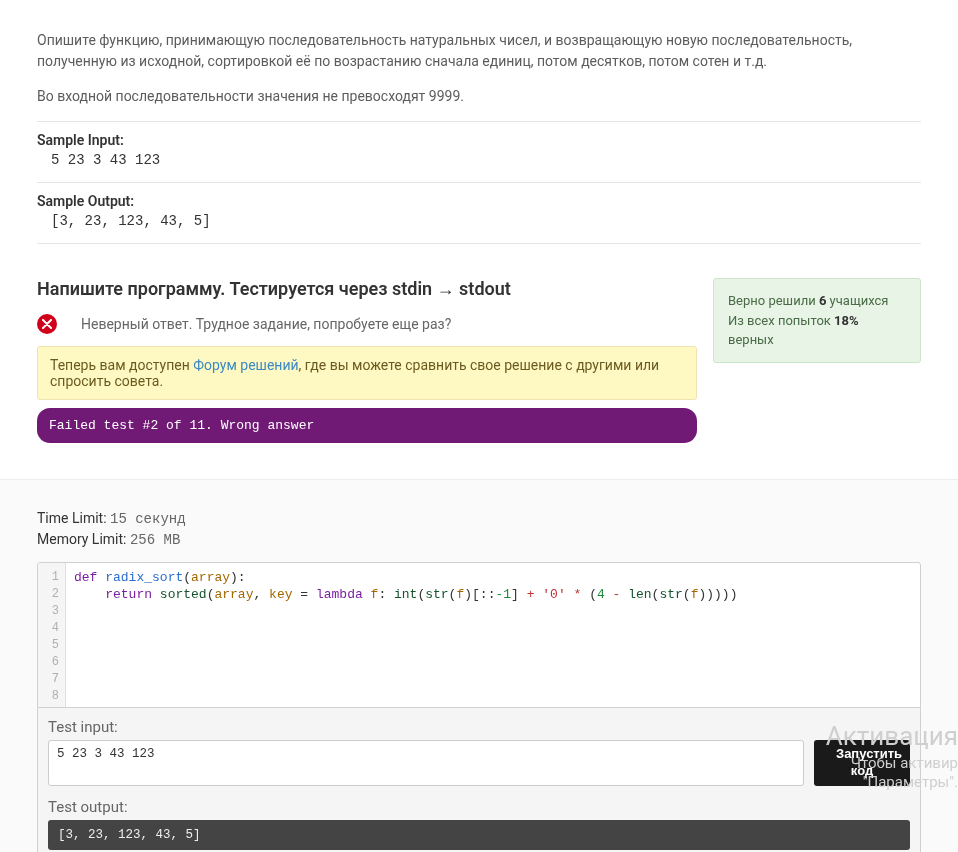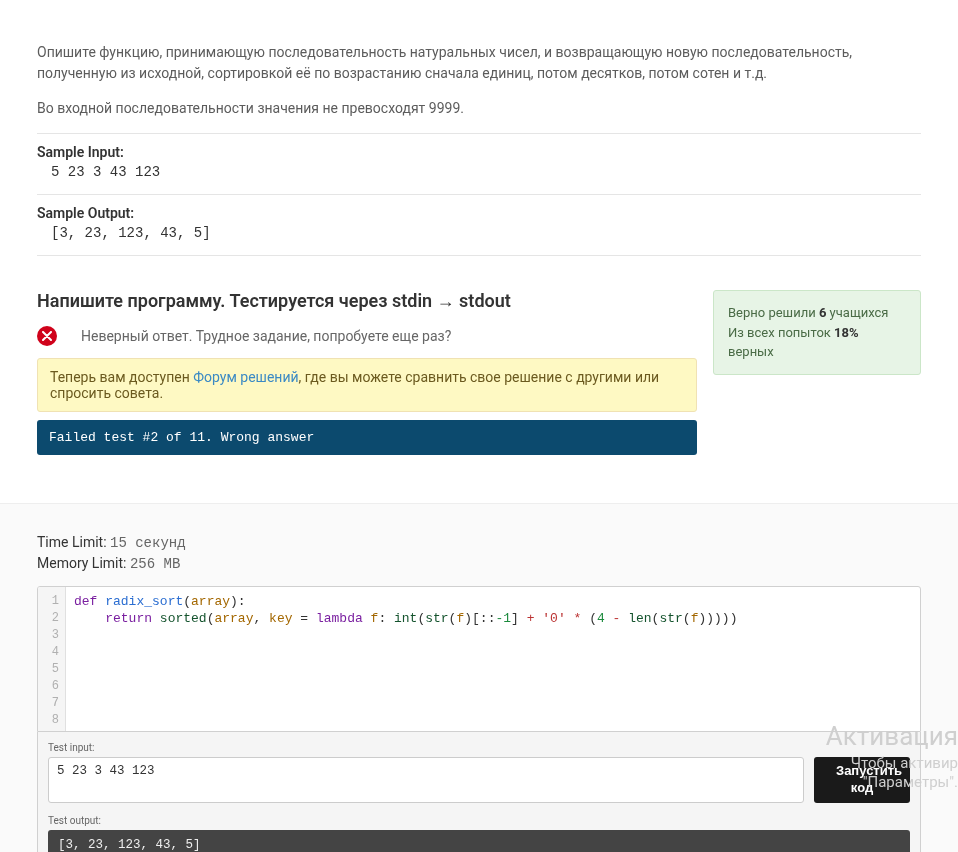--- a/index.html
+++ b/index.html
@@ -1,52 +1,52 @@
 <!DOCTYPE html>
 <html><head>
 <meta charset="utf-8">
 <style>
   * { box-sizing: border-box; margin: 0; padding: 0; }
   body { font-family: -apple-system, BlinkMacSystemFont, "Segoe UI", Roboto, Arial, sans-serif; font-size: 14px; color: #333; background: #fff; width: 958px; }
-  .container { padding: 12px 37px; }
+  .container { padding: 0 37px; }
   .description { padding-top: 30px; line-height: 1.5; color: #5c5c5c; }
   .description p { margin-bottom: 14px; }
   hr.sep { border: none; border-top: 1px solid #e5e5e5; margin: 14px 0 10px 0; }
   .sample-block { margin-bottom: 10px; }
   .sample-label { font-weight: 600; color: #333; margin-bottom: 4px; }
   .mono { font-family: "Courier New", monospace; font-size: 14px; padding-left: 14px; }
   .task-row { display: flex; align-items: flex-start; gap: 16px; margin-top: 34px; }
   .task-left { flex: 1; }
   .task-title { font-size: 18px; font-weight: 600; margin-bottom: 14px; color: #333; }
   .wrong-row { display: flex; align-items: center; gap: 24px; margin-bottom: 12px; }
   .x-icon { width: 20px; height: 20px; border-radius: 50%; background: #d0021b; display: flex; align-items: center; justify-content: center; flex-shrink: 0; }
   .x-icon svg { width: 10px; height: 10px; }
   .wrong-text { color: #666; font-size: 14px; }
   .forum-banner { background: #fef9c3; border: 1px solid #f0e2b3; color: #6b5a1f; padding: 10px 12px; border-radius: 3px; margin-bottom: 8px; font-size: 14px; }
   .forum-banner a { color: #3b8ac4; text-decoration: none; }
-  .failed-bar { background: #0c4a6e; color: #fff; font-family: "Courier New", monospace; padding: 10px 12px; border-radius: 3px; font-size: 13px; }
+  .failed-bar { background: #701a75; color: #fff; font-family: "Courier New", monospace; padding: 10px 12px; border-radius: 13px; font-size: 13px; }
   .stats-box { background: #e7f4e6; border: 1px solid #cbe6c8; border-radius: 3px; padding: 12px 14px; width: 208px; font-size: 13px; color: #4a6b46; line-height: 1.5; }
   .stats-box b { color: #333; }
   .lower { background: #fafafa; margin-top: 36px; padding: 30px 37px 20px 37px; border-top: 1px solid #eee; }
   .limits { margin-bottom: 14px; }
   .limit-row { margin-bottom: 4px; font-size: 14px; }
   .limit-row .label { font-weight: 400; }
   .limit-row .val { font-family: "Courier New", monospace; color: #666; }
   .code-editor { border: 1px solid #d0d0d0; border-radius: 3px 3px 0 0; background: #fff; display: flex; height: 146px; overflow: hidden; }
   .gutter { background: #f5f5f5; color: #b0b0b0; text-align: right; padding: 6px 6px 6px 8px; font-family: "Courier New", monospace; font-size: 12px; line-height: 17px; border-right: 1px solid #e0e0e0; user-select: none; width: 28px; }
   .code-lines { padding: 6px 8px; font-family: "Courier New", monospace; font-size: 13px; line-height: 17px; white-space: pre; flex: 1; overflow: auto; }
   .kw { color: #7a1fa0; }
   .fn { color: #2a6dd1; }
   .prm { color: #a36700; }
   .num { color: #1c8a3d; }
   .op { color: #b33; }
   .str { color: #b33; }
   .bi { color: #14532d; }
   .test-panel { border: 1px solid #d0d0d0; border-top: none; background: #f5f5f5; padding: 10px 10px 14px 10px; }
-  .test-label { font-size: 10px; color: #666; margin-bottom: 4px; }
+  .test-label { font-size: 15px; color: #666; margin-bottom: 4px; }
   .input-row { display: flex; gap: 10px; align-items: stretch; margin-bottom: 12px; }
   .test-input-box { flex: 1; background: #fff; border: 1px solid #ccc; border-radius: 3px; padding: 6px 8px; font-family: "Courier New", monospace; font-size: 12.5px; min-height: 46px; resize: none; color: #333; }
   .run-btn { background: #1a1a1a; color: #fff; border: none; border-radius: 3px; padding: 0 22px; font-weight: 600; font-size: 13px; cursor: pointer; text-align: center; line-height: 1.3; width: 96px; }
   .test-output-box { background: #444; color: #eee; border-radius: 3px; padding: 8px 10px; font-family: "Courier New", monospace; font-size: 12.5px; min-height: 22px; }
   .watermark { position: absolute; right: 0; top: 720px; color: #cfcfcf; font-size: 22px; text-align: right; pointer-events: none; line-height: 1.3; }
   .watermark .w1 { font-size: 26px; }
   .watermark .w2, .watermark .w3 { font-size: 15px; }
   .page-wrap { position: relative; width: 958px; overflow: hidden; }
 </style>
 </head>

